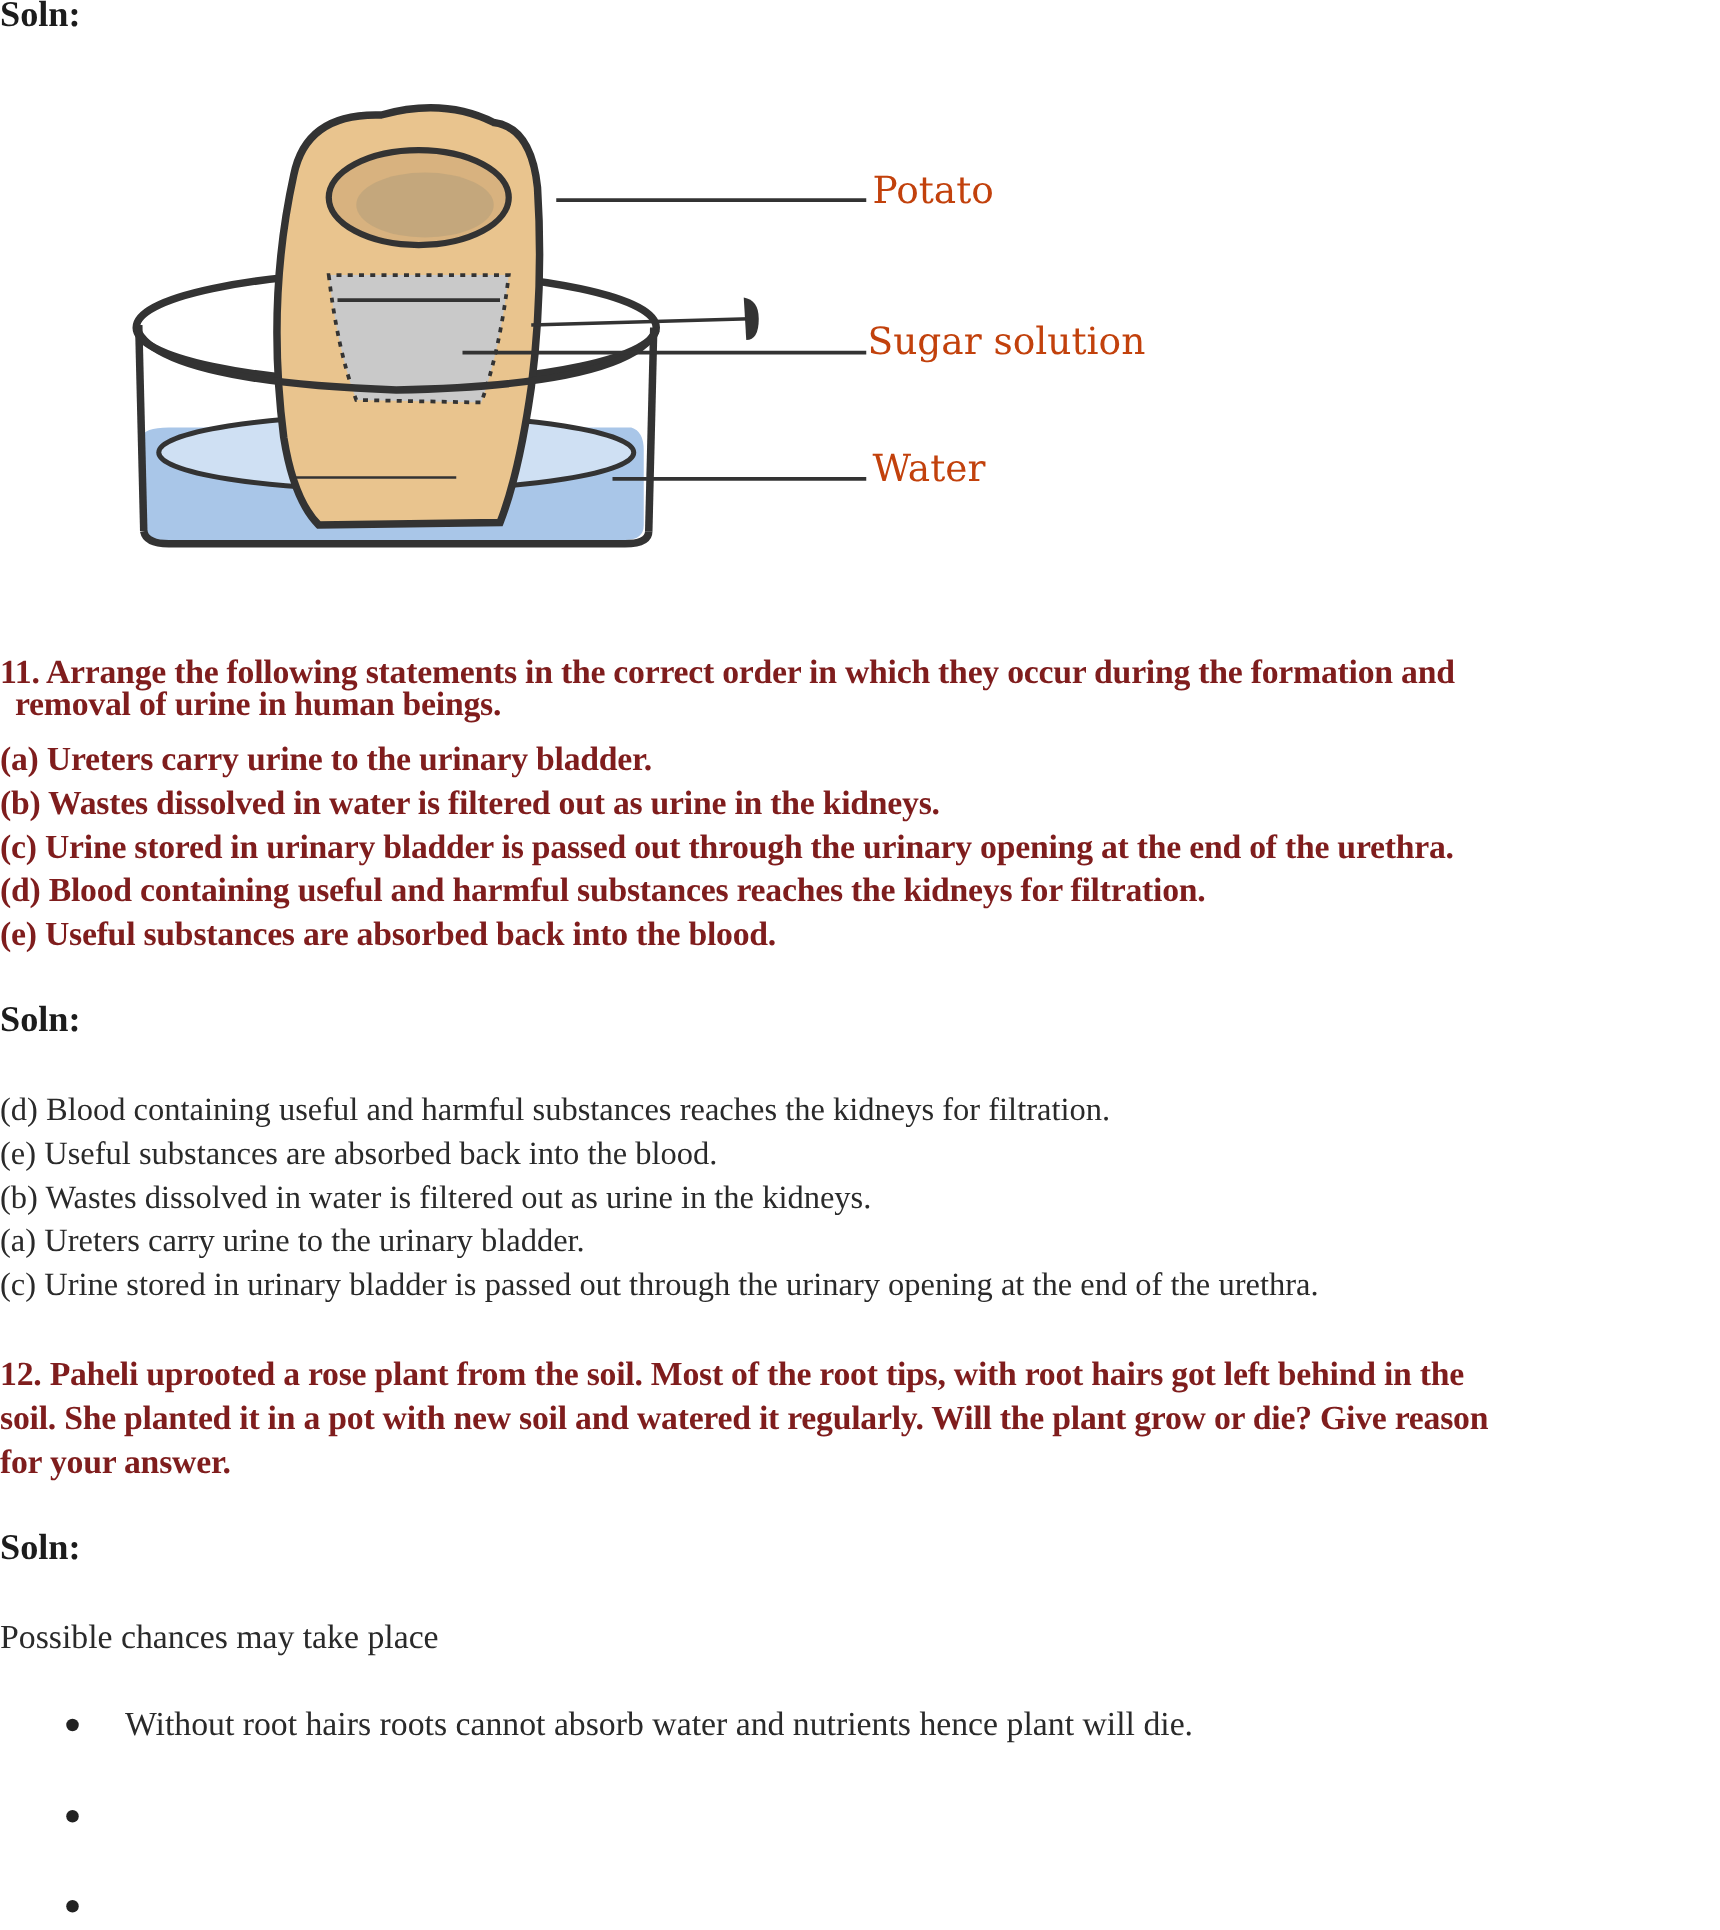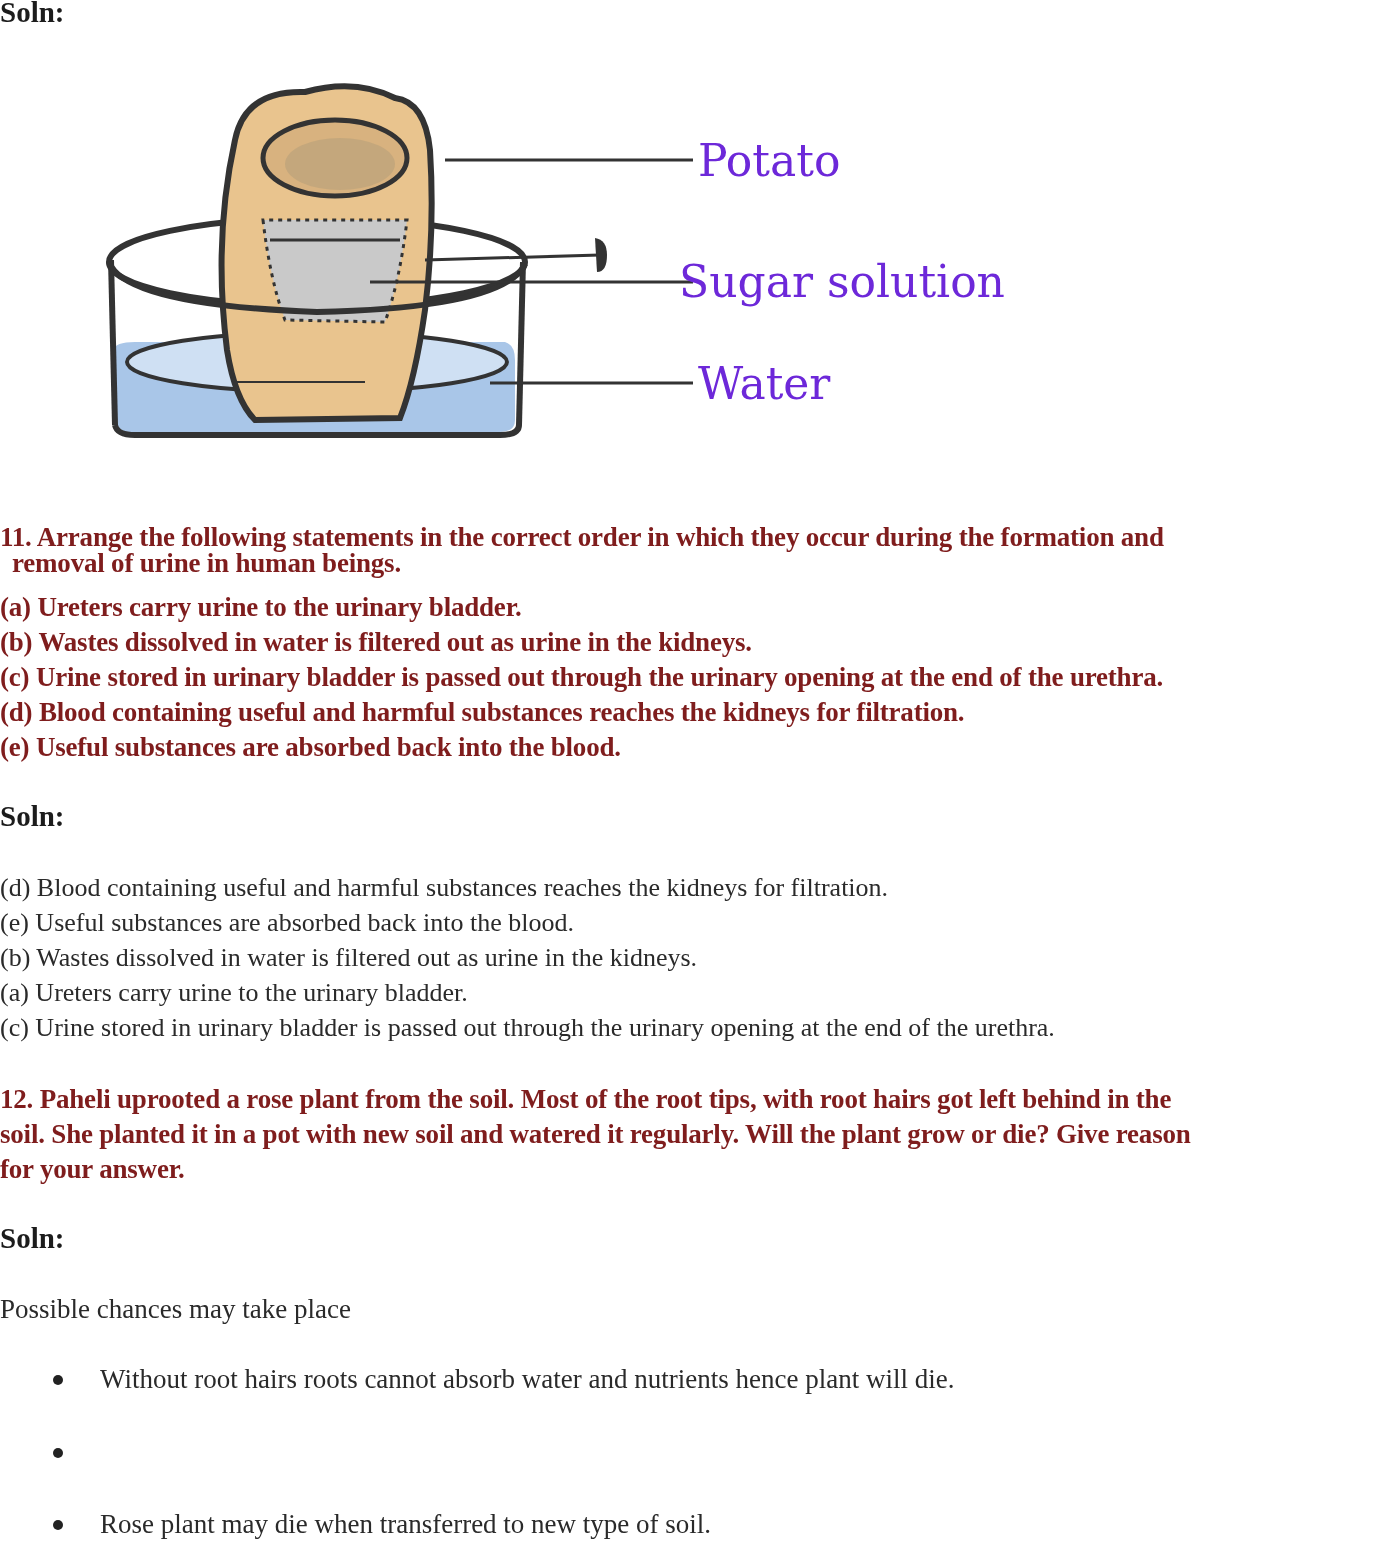--- a/index.html
+++ b/index.html
@@ -9,21 +9,21 @@
       color: #222222;
     }
     .abs { position: absolute; left: 0; white-space: nowrap; }
     .h-soln { font-size: 29px; font-weight: bold; color: #1c1c1c; }
     .q { font-size: 27px; font-weight: bold; color: #7f1d1d; line-height: 35px; letter-spacing: -0.2px; }
     .ans { font-size: 26px; color: #2a2a2a; line-height: 35px; }
     .bullet-row { position: absolute; left: 0; font-size: 27px; color: #2a2a2a; white-space: nowrap; }
     .bullet-dot { position: absolute; left: 53px; top: 11px; width: 10px; height: 10px; border-radius: 50%; background: #222; }
     .bullet-text { position: absolute; left: 100px; top: 0; }
     .figure { position: absolute; left: 95px; top: 80px; width: 920px; height: 370px; }
-    .fig-label { position: absolute; font-family: "DejaVu Serif", serif; font-size: 44px; color: #6d28d9; white-space: nowrap; }
+    .fig-label { position: absolute; font-family: "DejaVu Serif", serif; font-size: 30px; color: #c2410c; white-space: nowrap; }
   </style>
 </head>
 <body>
 
 <div class="abs h-soln" style="top:-4px;">Soln:</div>
 
 <div class="figure">
   <svg width="920" height="370" viewBox="0 0 920 370">
 
     <ellipse cx="222" cy="182" rx="208" ry="44" fill="#ffffff" stroke="#333" stroke-width="6"></ellipse>
@@ -48,21 +48,21 @@
     <line x1="330" y1="180" x2="505" y2="175" stroke="#333" stroke-width="3"></line>
     <path d="M500 158 Q 512 160 512 175 Q 512 192 502 192 Z" fill="#333"></path>
 
     <line x1="140" y1="302" x2="270" y2="302" stroke="#333" stroke-width="2"></line>
 
     <line x1="350" y1="80" x2="598" y2="80" stroke="#333" stroke-width="3"></line>
     <line x1="275" y1="202" x2="598" y2="202" stroke="#333" stroke-width="3"></line>
     <line x1="395" y1="303" x2="598" y2="303" stroke="#333" stroke-width="3"></line>
   </svg>
   <div class="fig-label" style="left:603px; top:55px;">Potato</div>
-  <div class="fig-label" style="left:584px; top:176px;text-align:center;">Sugar  solution</div>
+  <div class="fig-label" style="left:599px; top:176px;text-align:center;">Sugar  solution</div>
   <div class="fig-label" style="left:603px; top:278px;">Water</div>
 </div>
 
 <div class="abs q" style="top:520px;">11. Arrange the following statements in the correct order in which they occur during the formation and</div>
 <div class="abs q" style="top:546px;margin-left:12px;">removal of urine in human beings.</div>
 <div class="abs q" style="top:590px;">(a) Ureters carry urine to the urinary bladder.</div>
 <div class="abs q" style="top:625px;">(b) Wastes dissolved in water is filtered out as urine in the kidneys.</div>
 <div class="abs q" style="top:660px;">(c) Urine stored in urinary bladder is passed out through the urinary opening at the end of the urethra.</div>
 <div class="abs q" style="top:695px;">(d) Blood containing useful and harmful substances reaches the kidneys for filtration.</div>
 <div class="abs q" style="top:730px;">(e) Useful substances are absorbed back into the blood.</div>
@@ -85,14 +85,13 @@
 
 <div class="bullet-row" style="top:1364px; height:36px; width:1376px;">
   <span class="bullet-dot"></span>
   <span class="bullet-text">Without root hairs roots cannot absorb water and nutrients hence plant will die.</span>
 </div>
 <div class="bullet-row" style="top:1437px; height:36px; width:1376px;">
   <span class="bullet-dot"></span>
 </div>
 <div class="bullet-row" style="top:1509px; height:36px; width:1376px;">
   <span class="bullet-dot"></span>
-  <span class="bullet-text">Rose plant may die when transferred to new type of soil.</span>
 </div>
 
 </body></html>

